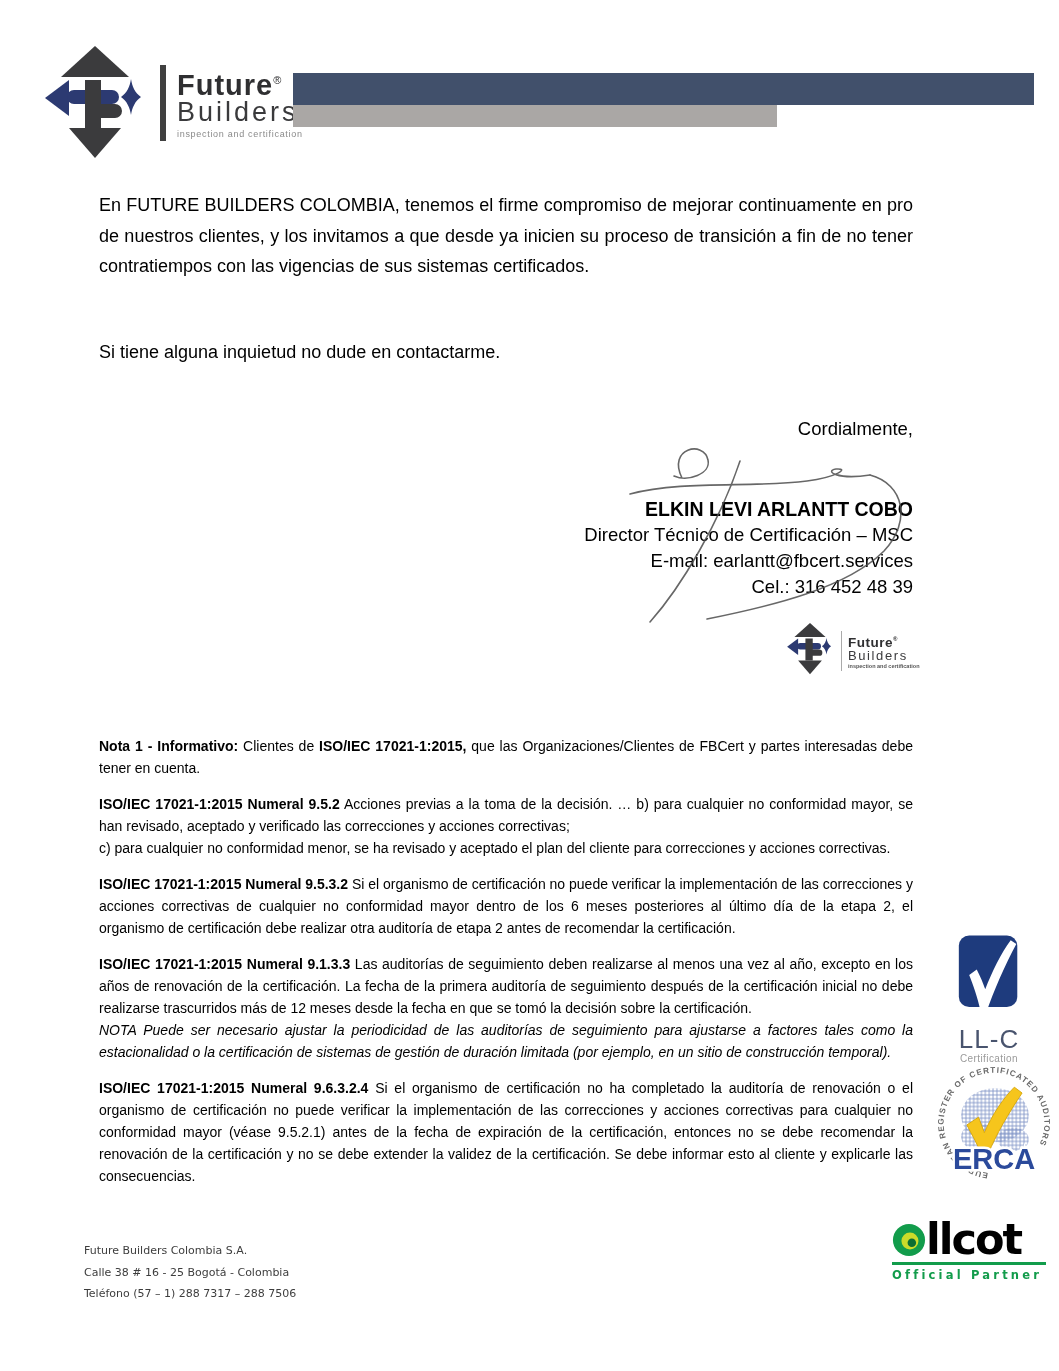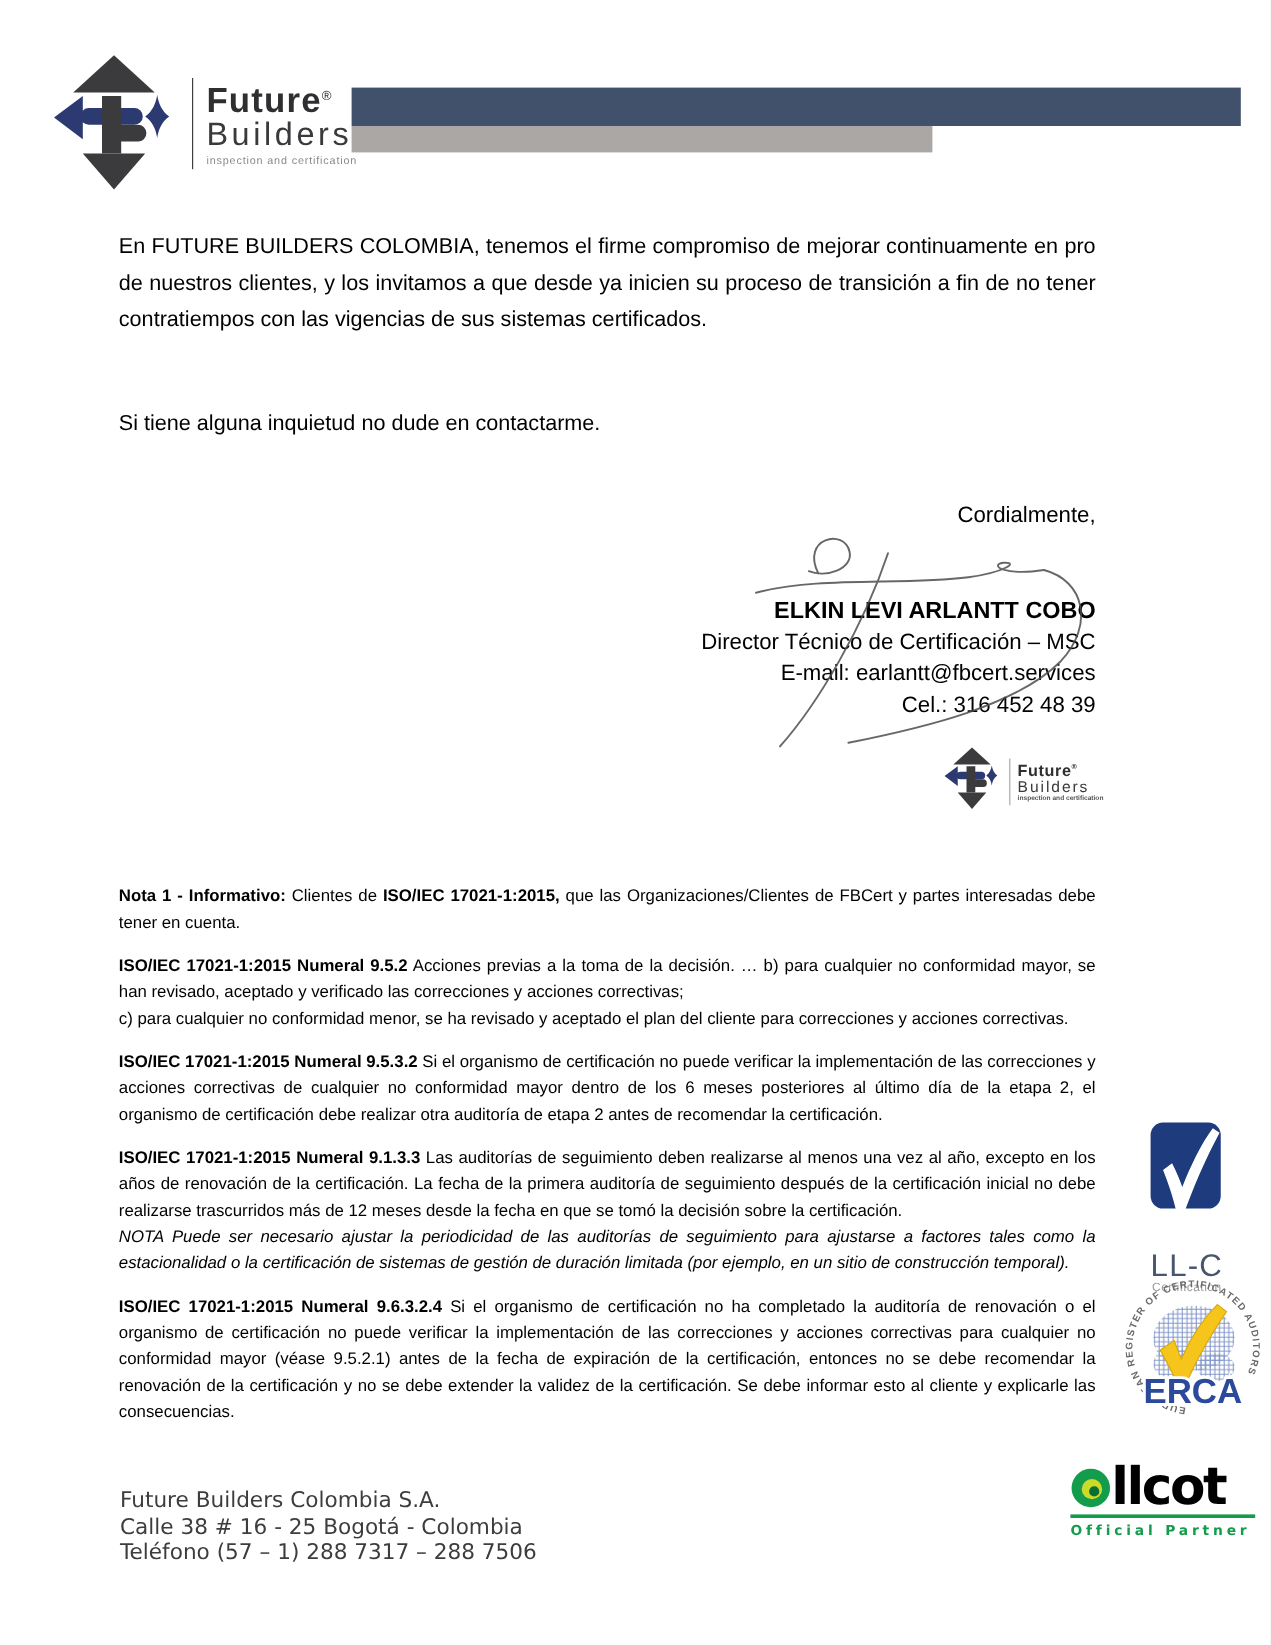--- a/index.html
+++ b/index.html
@@ -2,21 +2,21 @@
 <html><head>
 <meta charset="utf-8">
 <style>
   html,body{margin:0;padding:0;background:#e8e8e8;}
   .page{position:relative;width:1059px;height:1371px;background:#ffffff;margin:0 auto;
         font-family:"Liberation Sans",sans-serif;color:#000;overflow:hidden;}
 
   
   .logo-block{position:absolute;left:42px;top:44px;display:flex;align-items:center;gap:12px;}
   .logo-mark svg{display:block;}
-  .logo-text{border-left:1px solid #404040;padding-left:11px;padding-top:2px;padding-bottom:2px;}
+  .logo-text{border-left:6px solid #404040;padding-left:11px;padding-top:2px;padding-bottom:2px;}
   .logo-name-top{font-size:29px;font-weight:bold;color:#2f2f31;letter-spacing:1px;line-height:27px;white-space:nowrap;}
   .logo-name-top sup{font-size:11px;font-weight:normal;}
   .logo-name-bottom{font-size:27px;font-weight:normal;color:#3a3a3c;letter-spacing:3px;line-height:27px;white-space:nowrap;}
   .logo-tagline{font-size:9px;color:#8a8a8a;letter-spacing:0.7px;margin-top:3px;white-space:nowrap;}
 
   .bar-dark{position:absolute;left:293px;top:73px;width:741px;height:32px;}
   .bar-gray{position:absolute;left:293px;top:105px;width:484px;height:22px;}
 
   
   .para-1{position:absolute;left:99px;top:190px;width:814px;font-size:18px;line-height:30.5px;text-align:justify;}
@@ -35,27 +35,27 @@
   .sm-name-bottom{font-size:13px;color:#3a3a3c;letter-spacing:1.6px;line-height:13px;white-space:nowrap;}
   .sm-tagline{font-size:5.5px;font-weight:bold;color:#555;margin-top:1px;white-space:nowrap;}
 
   
   .notes{position:absolute;left:99px;top:735px;width:814px;font-size:14px;line-height:22px;text-align:justify;}
   .notes p{margin:0 0 14px 0;}
   .nota-italic{font-style:italic;}
 
   
   .llc{position:absolute;left:954px;top:933px;width:70px;text-align:center;}
-  .llc-label{font-size:26px;color:#49546e;letter-spacing:1px;line-height:28px;margin-top:16px;}
+  .llc-label{font-size:26px;color:#49546e;letter-spacing:1px;line-height:28px;margin-top:2px;}
   .llc-sub{font-size:10px;color:#9a9a9a;letter-spacing:0.4px;}
   .erca{position:absolute;left:934px;top:1062px;}
 
   
-  .footer{position:absolute;left:100px;top:1240px;font-family:"DejaVu Sans",sans-serif;
-          font-size:18px;line-height:21.5px;color:#3d3d3d;}
+  .footer{position:absolute;left:84px;top:1240px;font-family:"DejaVu Sans",sans-serif;
+          font-size:11px;line-height:21.5px;color:#3d3d3d;}
 
   .allcot{position:absolute;left:892px;top:1220px;width:154px;}
   .allcot-row{display:flex;align-items:flex-end;}
   .allcot-first{margin-bottom:1px;}
   .allcot-rest{font-family:"DejaVu Sans",sans-serif;font-size:43px;font-weight:bold;color:#000000;
                letter-spacing:-2px;line-height:38px;}
   .allcot-rule{border-top:3px solid #129c4b;margin:4px 0 3px 0;}
   .allcot-sub{font-size:11.5px;font-weight:bold;color:#129c4b;letter-spacing:3.2px;white-space:nowrap;
               font-family:"DejaVu Sans",sans-serif;}
 </style>

